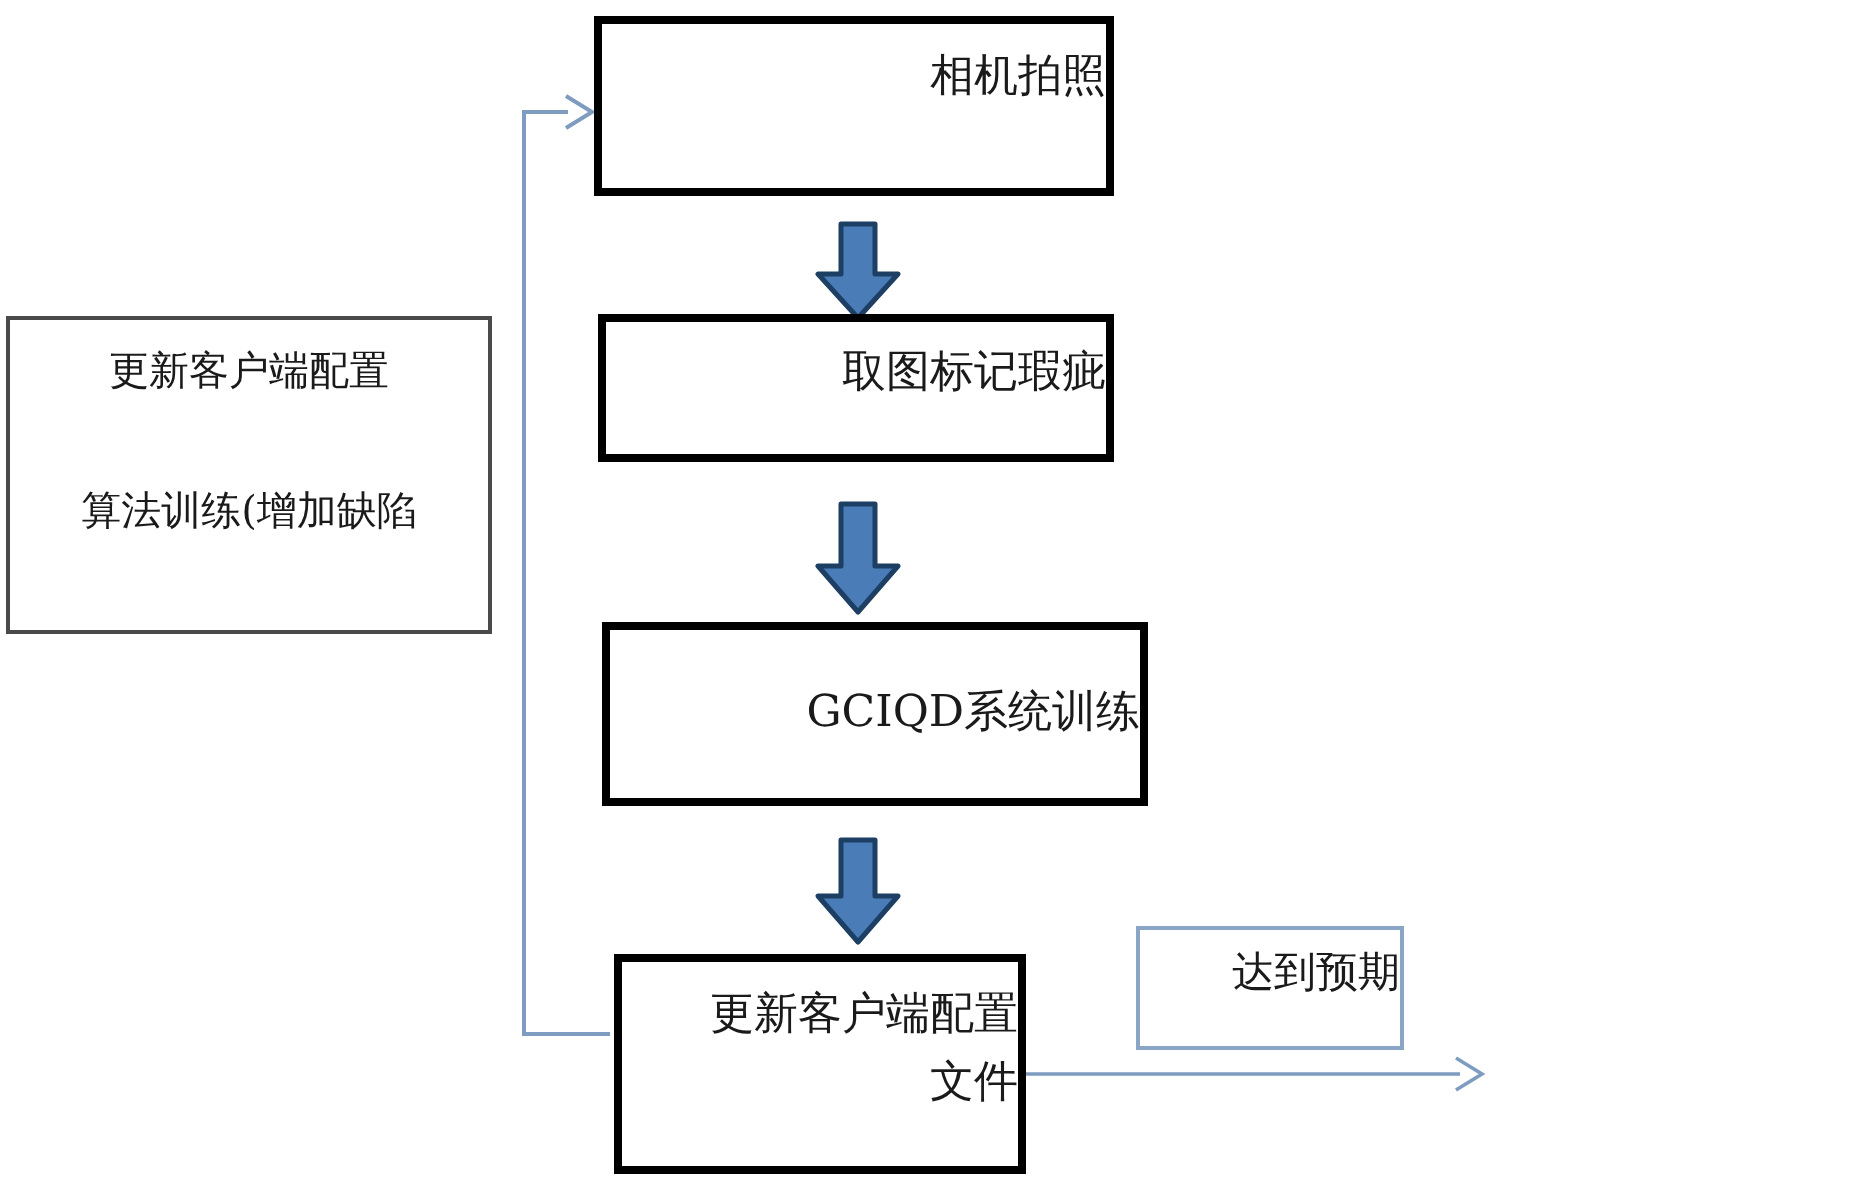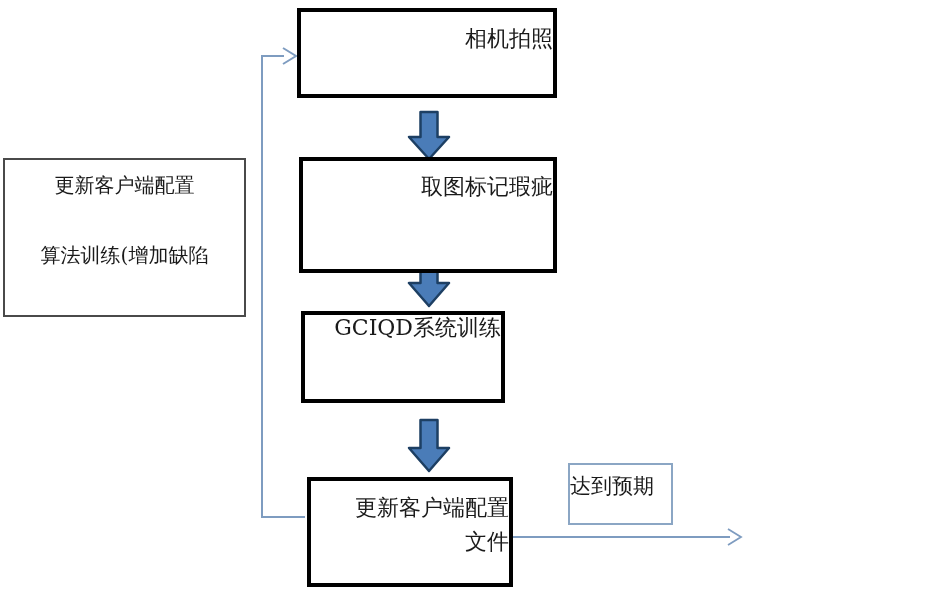--- a/index.html
+++ b/index.html
@@ -24,36 +24,36 @@
   .overlay{position:absolute;left:0;top:0;width:935px;height:599px;pointer-events:none;}
   .block-arrow{fill:var(--arrow-fill);stroke:var(--arrow-stroke);stroke-width:2.5;stroke-linejoin:round;}
   .conn{fill:none;stroke:var(--connector);stroke-width:2;}
   .conn-thin{fill:none;stroke:var(--connector);stroke-width:1.8;}
   .node{
     position:absolute;box-sizing:border-box;background:var(--bg);
     border:4px solid var(--box-border);
     text-align:right;font-size:22px;line-height:26px;
   }
   .node-camera{left:297px;top:8px;width:260px;height:90px;padding-top:14px;}
-  .node-mark{left:299px;top:157px;width:258px;height:116px;padding-top:13px;}
-  .node-gciqd{left:301px;top:311px;width:204px;height:92px;padding-top:0;}
+  .node-mark{left:299px;top:157px;width:258px;height:74px;padding-top:13px;}
+  .node-gciqd{left:301px;top:311px;width:273px;height:92px;padding-top:29px;}
   .node-update{left:307px;top:477px;width:206px;height:110px;padding-top:10px;line-height:34px;}
   .node-done{left:743px;top:495px;width:181px;height:83px;padding-top:9px;}
   .note{
     position:absolute;box-sizing:border-box;background:var(--bg);
     left:3px;top:158px;width:243px;height:159px;
     border:2px solid var(--note-border);
     text-align:center;font-size:20px;line-height:30px;padding-top:10px;
   }
   .note .gap-line{margin-top:40px;}
   .condition{
     position:absolute;box-sizing:border-box;background:var(--bg);
-    left:568px;top:463px;width:105px;height:62px;
+    left:568px;top:463px;width:134px;height:62px;
     border:2px solid var(--condition-border);
-    text-align:left;font-size:21px;padding-top:7px;
+    text-align:right;font-size:21px;padding-top:7px;
   }
 </style>
 </head>
 <body>
 
 <div class="canvas">
 
   <svg class="overlay" viewBox="0 0 935 599" aria-hidden="true">
 
     <path class="block-arrow" d="M420.5,112 H437.5 V137 H449 L429,159 L409,137 H420.5 Z"></path>

